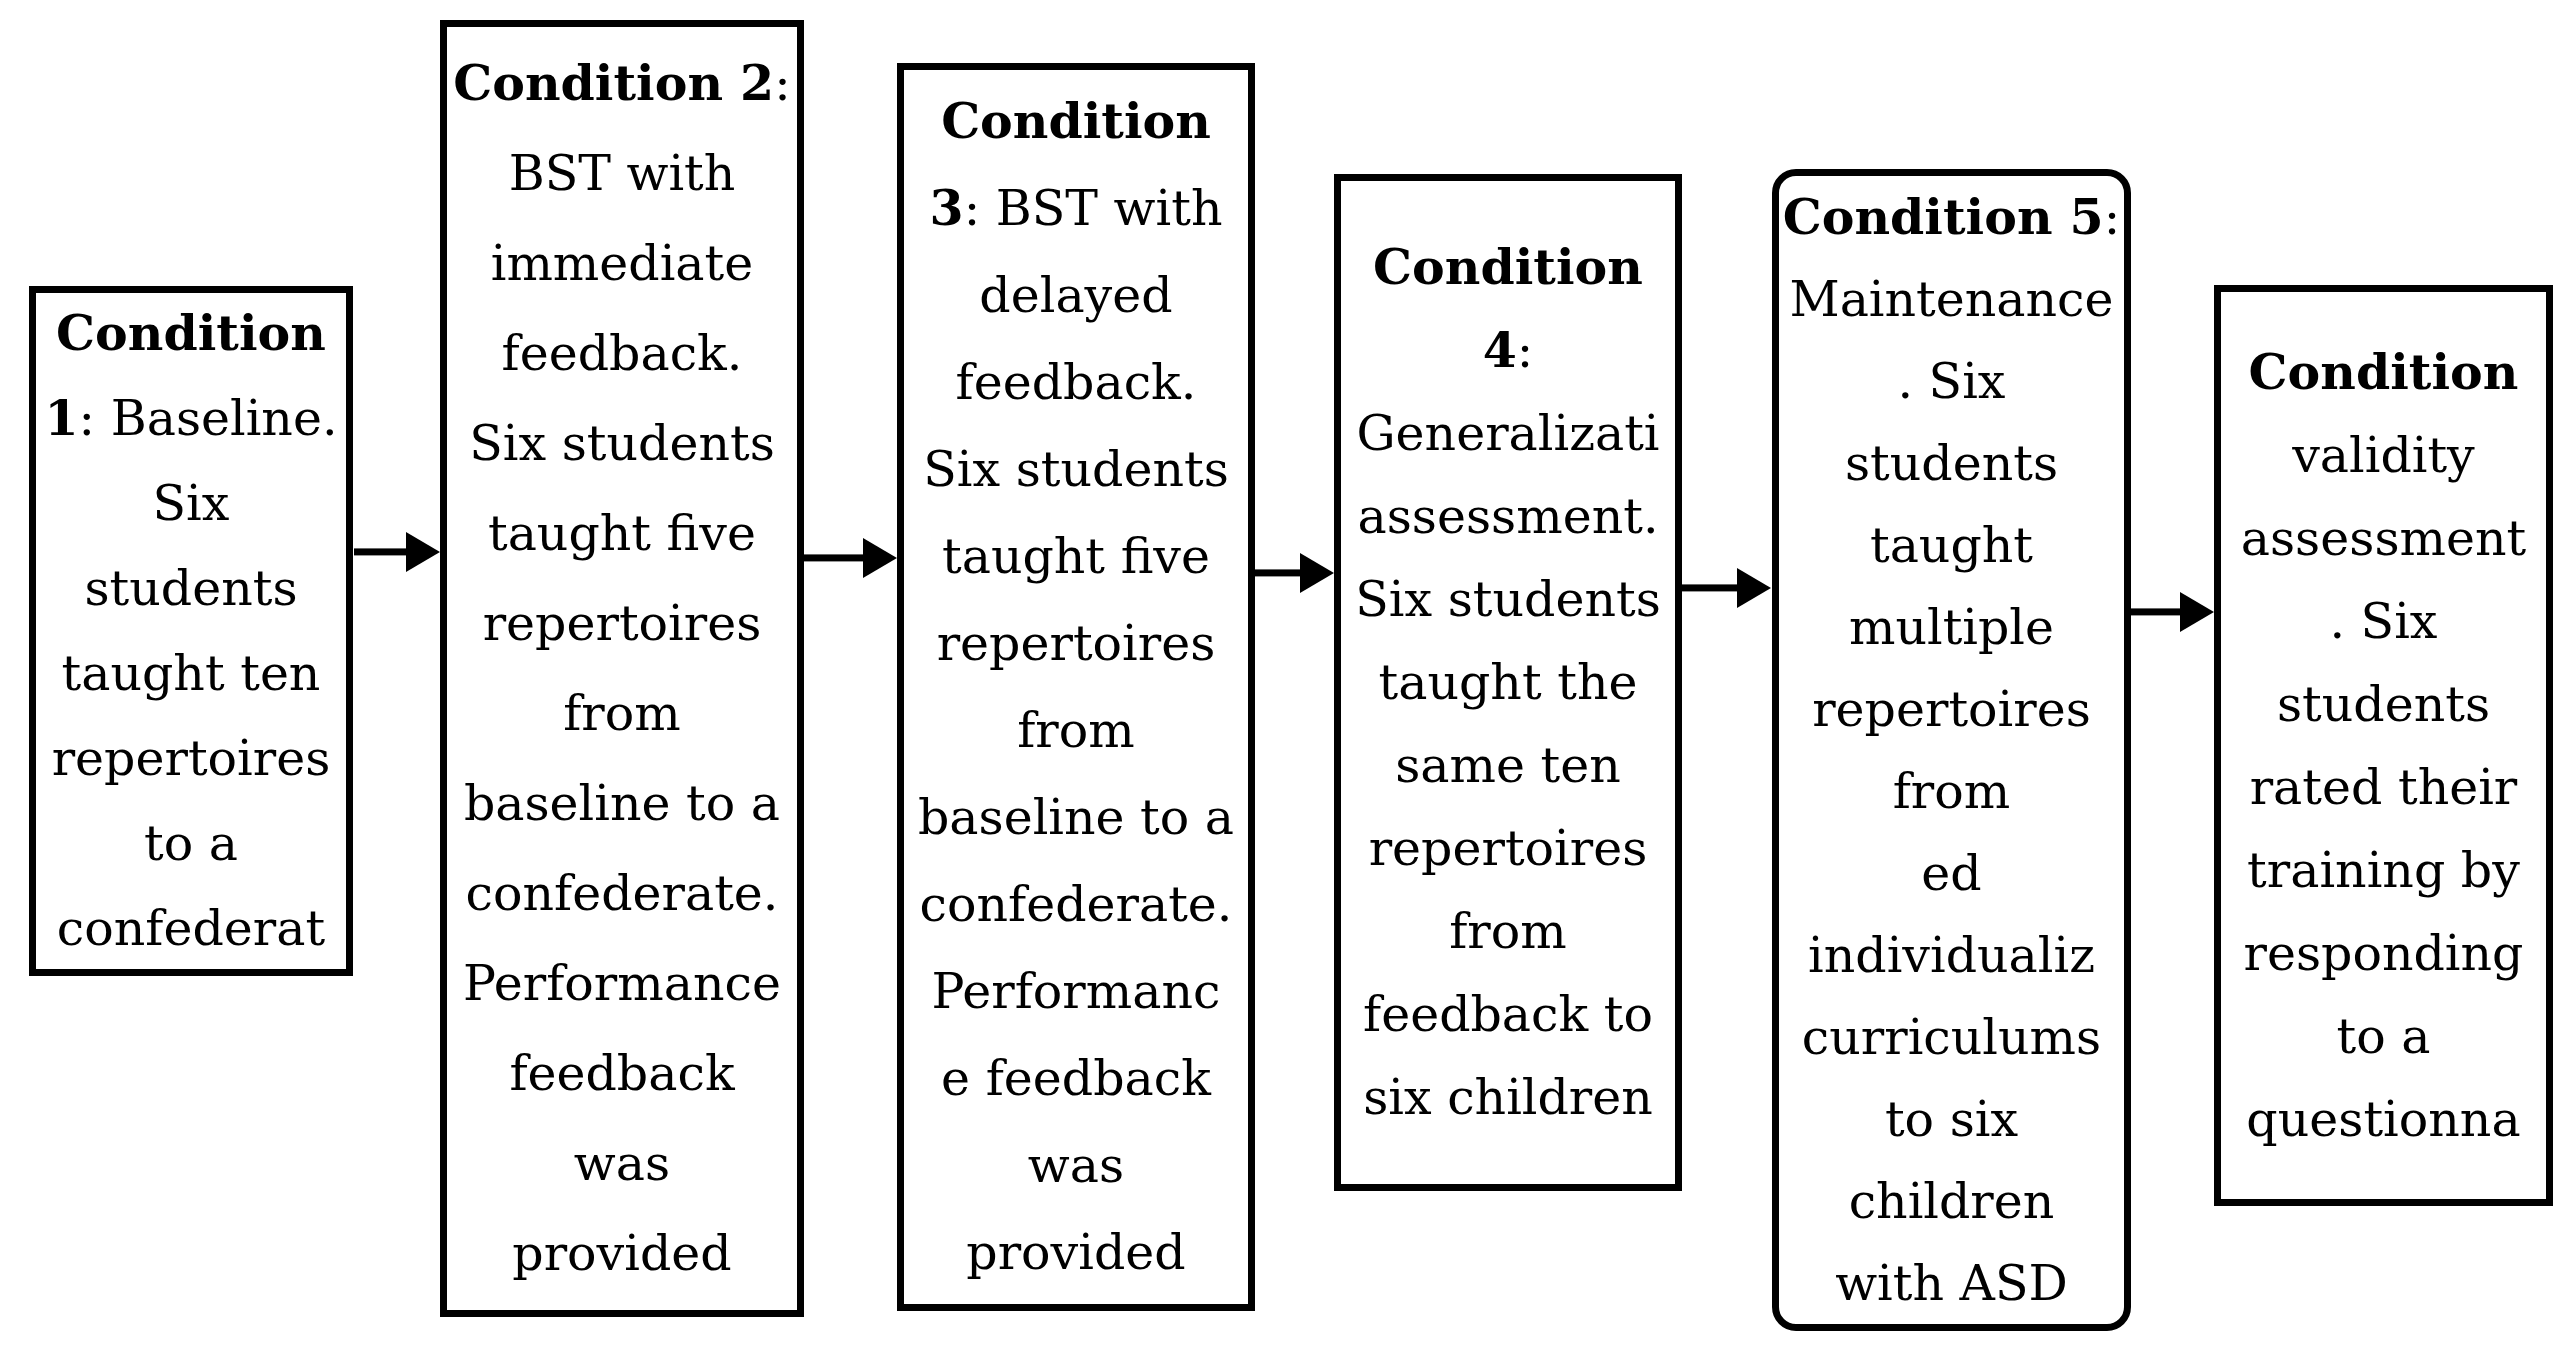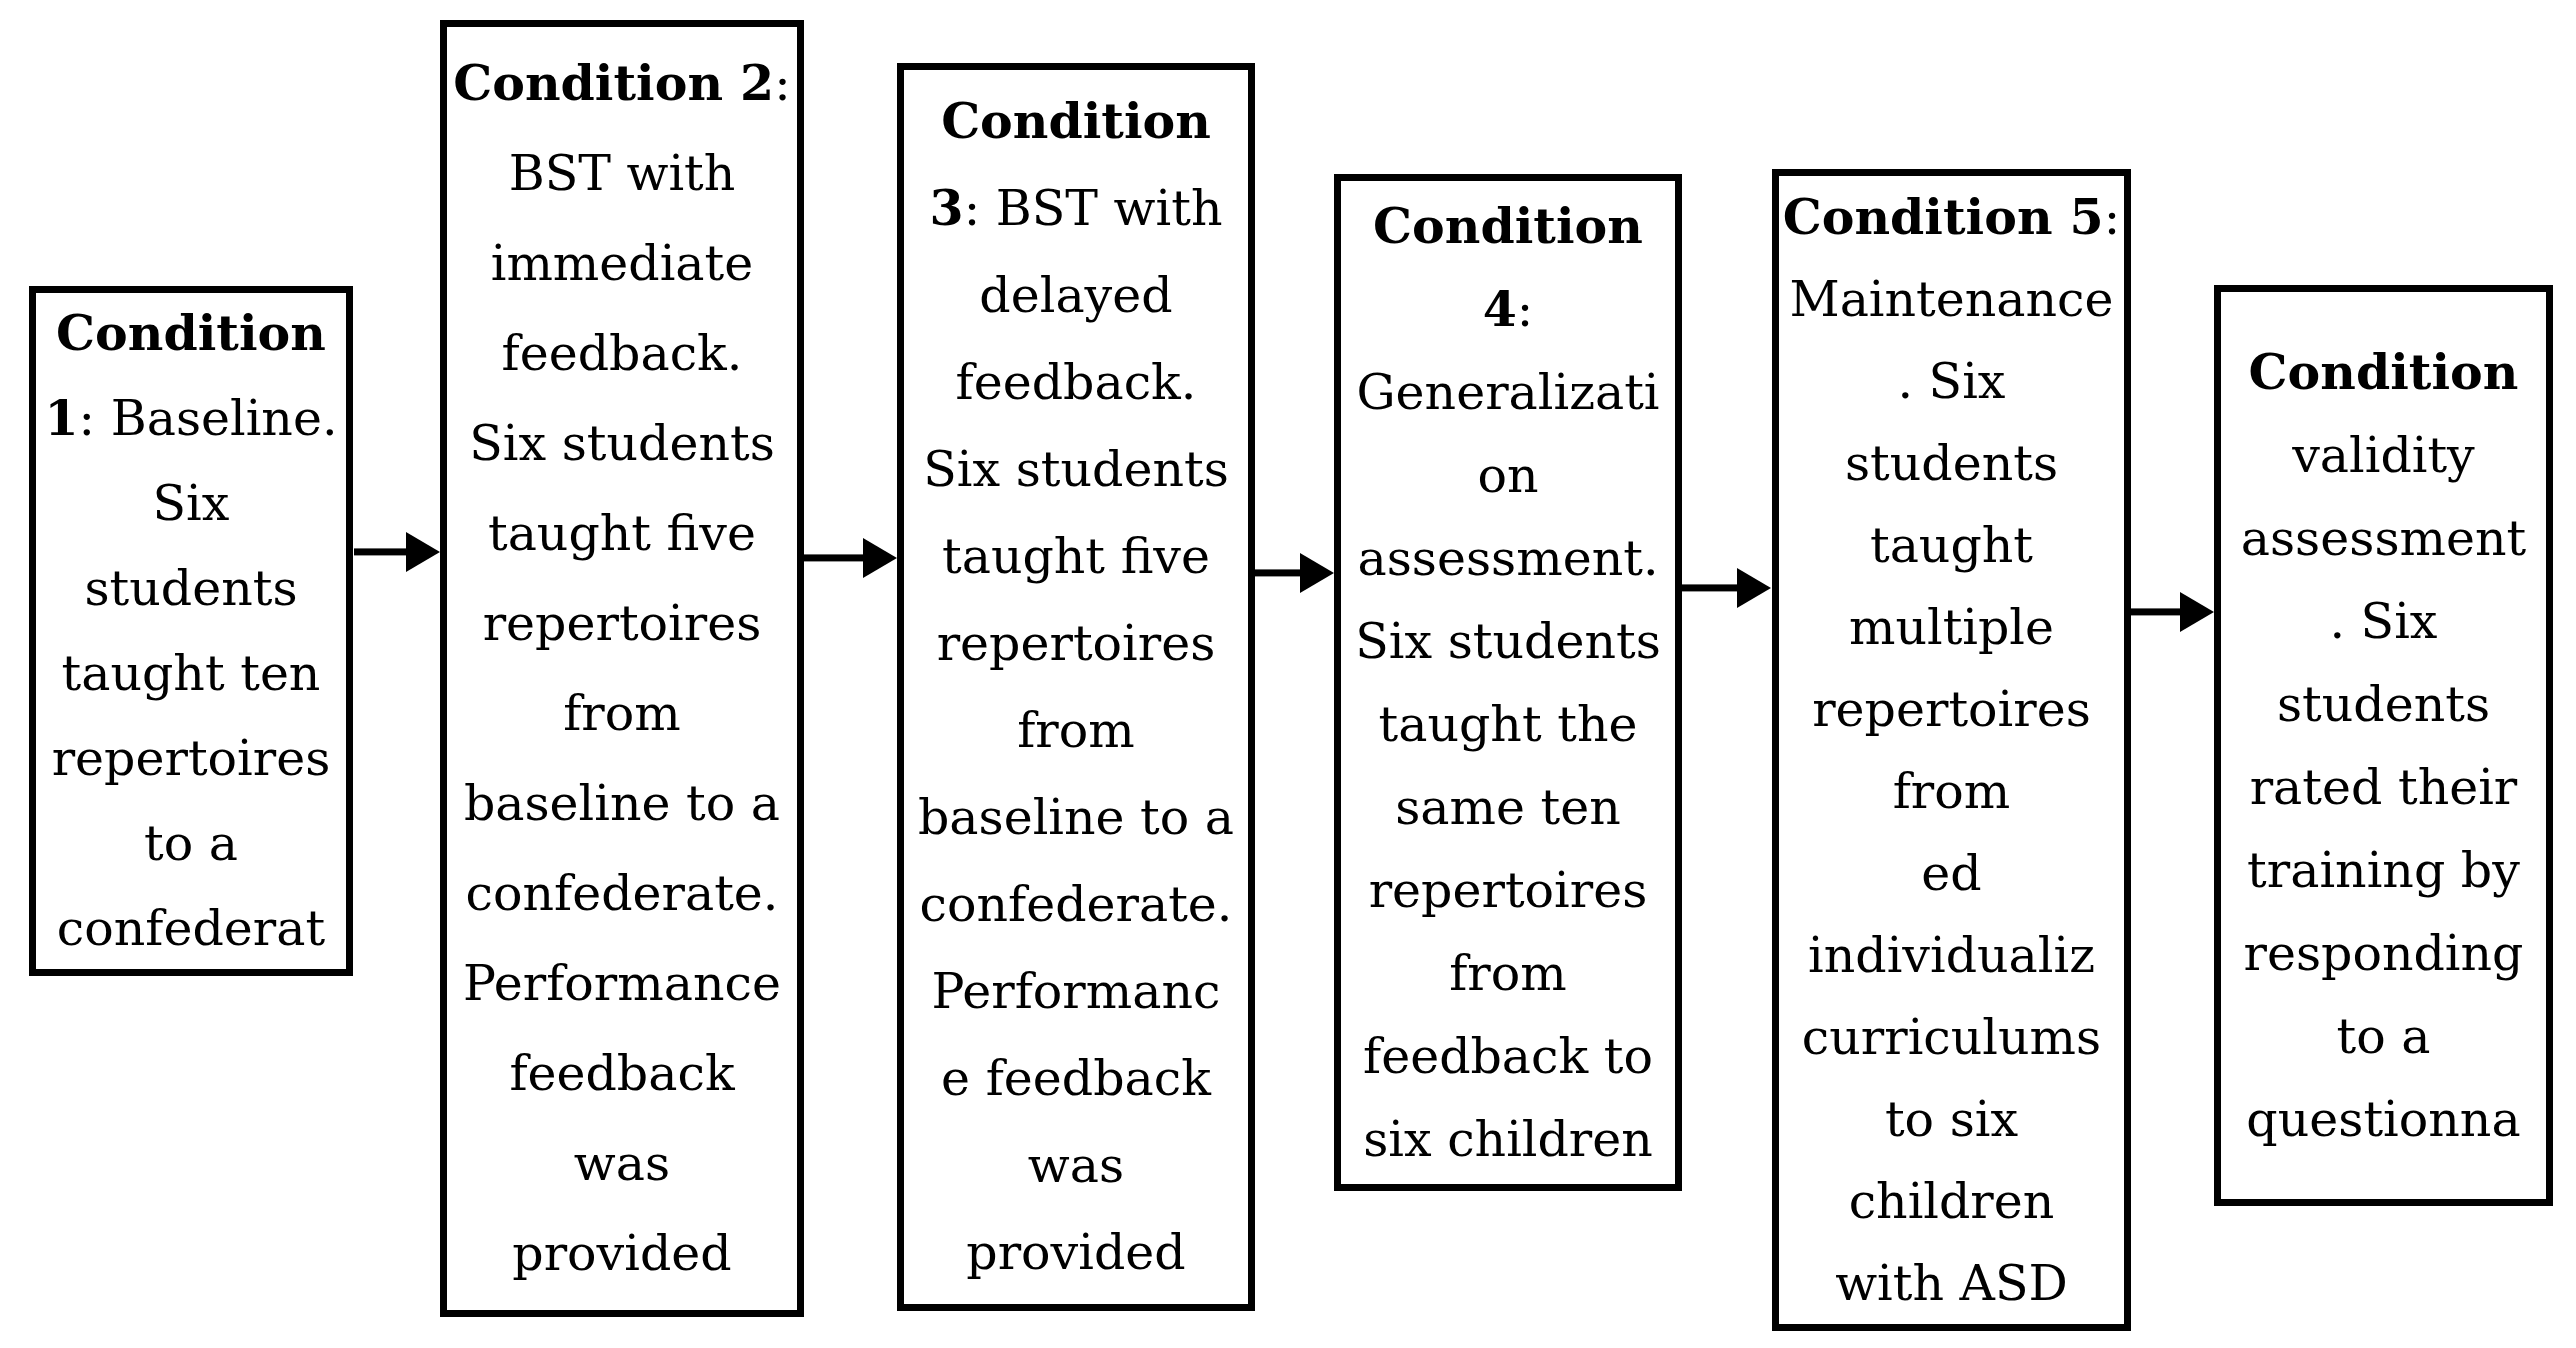--- a/index.html
+++ b/index.html
@@ -26,21 +26,21 @@
     text-align: center;
     font-size: 49px;
   }
   .box .line { white-space: nowrap; }
   .box .bold { font-weight: bold; }
 
   .b1 { left: 29px;   top: 286px; width: 324px; height: 690px; line-height: 85px; }
   .b2 { left: 440px;  top: 20px;  width: 364px; height: 1297px; line-height: 90px; }
   .b3 { left: 897px; top: 63px; width: 358px; height: 1248px; line-height: 87px; }
   .b4 { left: 1334px; top: 174px; width: 348px; height: 1017px; line-height: 83px; }
-  .b5 { left: 1772px; top: 169px; width: 359px; height: 1162px; line-height: 82px; }
+  .b5 { left: 1772px; top: 169px; width: 359px; height: 1162px; line-height: 82px; border-radius: 24px; }
   .b6 { left: 2214px; top: 285px; width: 339px; height: 921px; line-height: 83px; }
 
   .arrow { position: absolute; height: 43px; }
   .arrow .shaft {
     position: absolute;
     left: 0; top: 50%;
     transform: translateY(-50%);
     width: calc(100% - 29px);
     height: 7.2px;
     background: var(--line, #000000);
@@ -110,21 +110,20 @@
         <div class="line"><span>e feedback</span></div>
         <div class="line"><span>was</span></div>
         <div class="line"><span>provided</span></div>
       </div>
     </div>
   <div class="box b4">
       <div class="content">
         <div class="line"><span class="bold">Condition</span></div>
         <div class="line"><span class="bold">4</span><span>:</span></div>
         <div class="line"><span>Generalizati</span></div>
-        <div class="line"><span>on</span></div>
         <div class="line"><span>assessment.</span></div>
         <div class="line"><span>Six students</span></div>
         <div class="line"><span>taught the</span></div>
         <div class="line"><span>same ten</span></div>
         <div class="line"><span>repertoires</span></div>
         <div class="line"><span>from</span></div>
         <div class="line"><span>feedback to</span></div>
         <div class="line"><span>six children</span></div>
       </div>
     </div>

